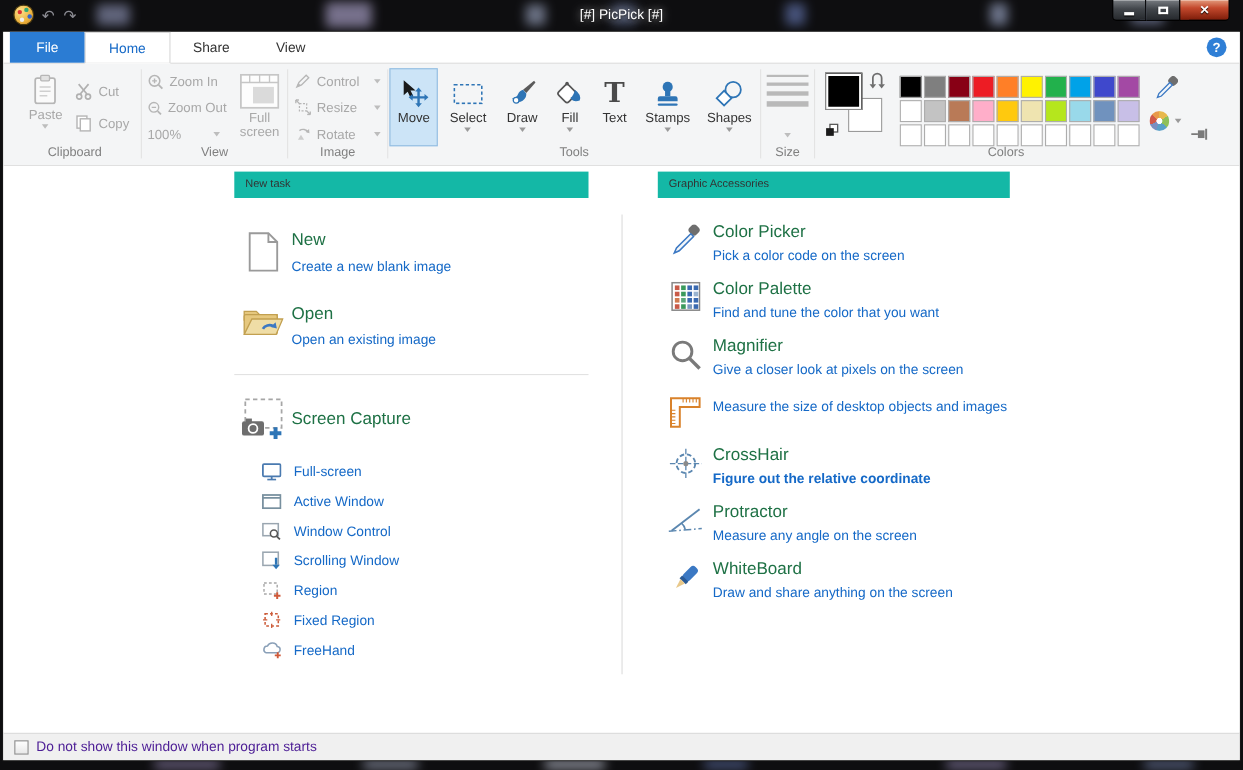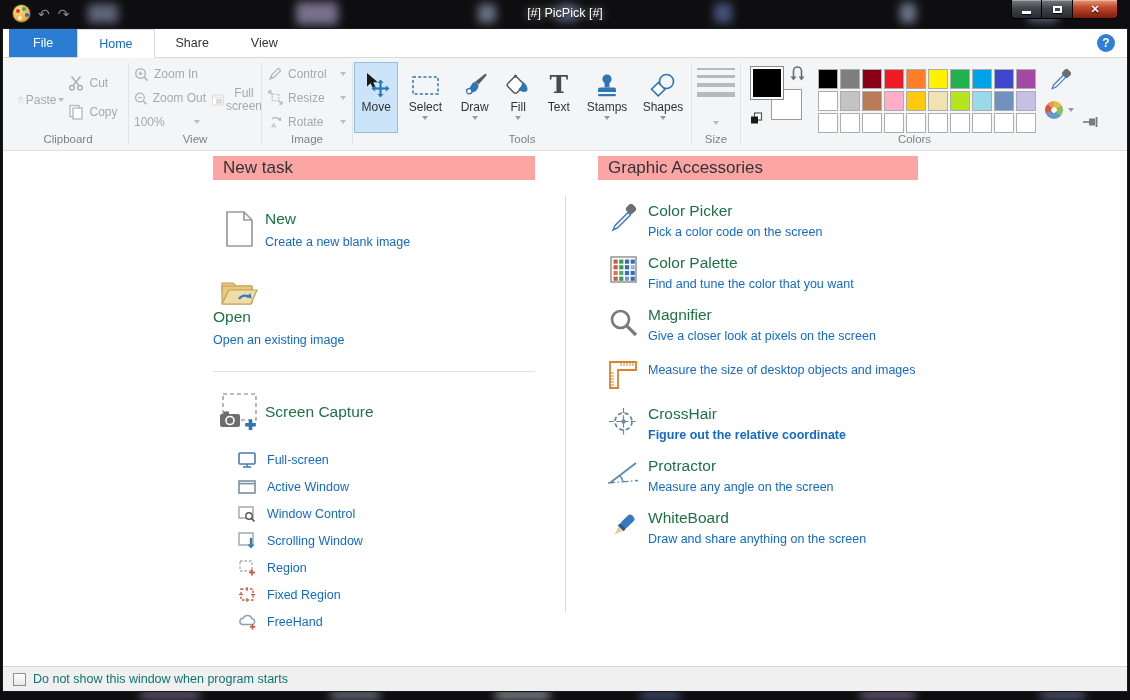--- a/index.html
+++ b/index.html
@@ -47,21 +47,21 @@
   
   .ribbon { height:93px; background:#f4f5f6; border-bottom:1px solid #e0e0e0; display:flex; position:relative; padding-left:6px; }
   .group { display:flex; flex-direction:column; padding-top:4px; }
   .gcontent { flex:1; display:flex; align-items:stretch; }
   .glabel { height:17px; text-align:center; font-size:11.5px; color:#7f7f7f; }
   .gdiv { width:1px; background:#e3e3e3; margin:5px 1px 6px; }
   .disabled { color:#a8a8a8; }
   .arrow-dn { width:0; height:0; border-left:3.5px solid transparent; border-right:3.5px solid transparent; border-top:4px solid #9a9a9a; display:inline-block; }
   .arrow-dn.lite { border-top-color:#bdbdbd; }
 
-  .bigbtn { width:46px; display:flex; align-items:center; padding-top:5px; gap:2px; font-size:12px; }
+  .bigbtn { width:46px; display:flex; flex-direction:column; align-items:center; padding-top:5px; gap:2px; font-size:12px; }
   .smallrows { display:flex; flex-direction:column; justify-content:center; gap:13px; font-size:12px; }
   .srow { display:flex; align-items:center; gap:5px; white-space:nowrap; }
 
   .toolbtn { width:46px; display:flex; flex-direction:column; align-items:center; justify-content:flex-start;
              padding-top:7px; font-size:12px; color:#333; border:1px solid transparent; }
   .toolbtn .icn { height:30px; display:flex; align-items:center; justify-content:center; }
   .toolbtn.sel { background:#cce4f7; border:1px solid #92bce0; }
 
   .sizelines { display:flex; flex-direction:column; gap:5px; margin-top:6px; }
   .sizelines i { display:block; background:#b9b9b9; width:38px; }
@@ -78,40 +78,40 @@
      background:radial-gradient(circle, #fff 0 2.5px, rgba(255,255,255,0) 3px),
        conic-gradient(#e8b84b 0 60deg,#8fc05a 60deg 130deg,#5aa0c8 130deg 200deg,#7a8fc0 200deg 250deg,#d05a4a 250deg 310deg,#e89a4b 310deg 360deg); }
   .pin { position:absolute; right:28px; bottom:22px; }
 
   
   .content { flex:1; position:relative; background:#fff; }
   .vdivider { position:absolute; left:562px; top:44px; height:418px; width:1px; background:#dcdcdc; }
   .col { position:absolute; top:5px; }
   .col-left { left:210px; width:322px; }
   .col-right { left:595px; width:320px; }
-  .sec-header { height:24px; line-height:24px; background:#fca5a5; font-size:17px; color:#333; padding-left:10px; }
+  .sec-header { height:24px; line-height:24px; background:#14b8a6; font-size:10px; color:#333; padding-left:10px; }
 
   .big-item { display:flex; align-items:flex-start; }
   .big-item .ibox { width:52px; display:flex; justify-content:center; }
   .big-title { font-size:15.5px; color:#1e7145; }
   .big-sub { font-size:12.5px; color:#1569c7; margin-top:7px; }
   .hsep { border-top:1px solid #e2e2e2; margin-top:24px; }
 
   .cap-list { margin-top:14px; margin-left:24px; }
   .cap-row { display:flex; align-items:center; height:27px; gap:10px; }
   .cap-row .cibox { width:20px; display:flex; justify-content:center; }
   .cap-row span { font-size:12.5px; color:#1569c7; }
 
   .acc-item { display:flex; align-items:flex-start; margin-bottom:15px; }
   .acc-item .ibox { width:50px; display:flex; justify-content:center; padding-top:2px; }
 
   
   .footer { height:25px; background:#f0f0f0; border-top:1px solid #d5d5d5; display:flex; align-items:center; padding-left:10px; gap:7px; }
   .checkbox { width:13px; height:13px; border:1px solid #8e8e8e; background:linear-gradient(#fefefe,#e8e8e8); }
-  .footer span { font-size:12.5px; color:#0f766e; }
+  .footer span { font-size:12.5px; color:#4c1d95; }
 </style>
 </head>
 <body>
 
 <div class="window">
 
   <div class="blob" style="left:88px;top:4px;width:30px;height:19px;background:#7d82a0;"></div>
   <div class="blob" style="left:296px;top:2px;width:42px;height:23px;background:#9a92b5;"></div>
   <div class="blob" style="left:478px;top:4px;width:18px;height:19px;background:#8a93ab;"></div>
   <div class="blob" style="left:556px;top:3px;width:22px;height:20px;background:#4d5878;"></div>
@@ -461,21 +461,21 @@
               <path d="M2 2 H19 L27 10 V36 H2 Z" fill="#fff" stroke="#9a9a9a" stroke-width="1.7"></path>
               <path d="M19 2 V10 H27" fill="none" stroke="#9a9a9a" stroke-width="1.7"></path>
             </svg>
           </div>
           <div>
             <div class="big-title">New</div>
             <div class="big-sub">Create a new blank image</div>
           </div>
         </div>
 
-        <div class="big-item" style="margin-top:28px;flex-direction:column;">
+        <div class="big-item" style="margin-top:28px;">
           <div class="ibox">
             <svg width="38" height="31" viewBox="0 0 38 31">
               <path d="M2 6 h11 l3 3 h16 v5 H2 Z" fill="#e6c87e" stroke="#c2a050" stroke-width="1.2"></path>
               <rect x="2" y="9" width="30" height="18" rx="1.5" fill="#e6c87e" stroke="#c2a050" stroke-width="1.2"></rect>
               <path d="M2 27 L9 13 H37 L31 27 Z" fill="#efdda6" stroke="#c2a050" stroke-width="1.2"></path>
               <path d="M19 22 a6.5 5.5 0 0 1 9.5 -2.5" fill="none" stroke="#3b78c3" stroke-width="2.4"></path>
               <path d="M30.5 16 l1.2 5.6 l-5.6 -1.4 z" fill="#3b78c3"></path>
             </svg>
           </div>
           <div>

